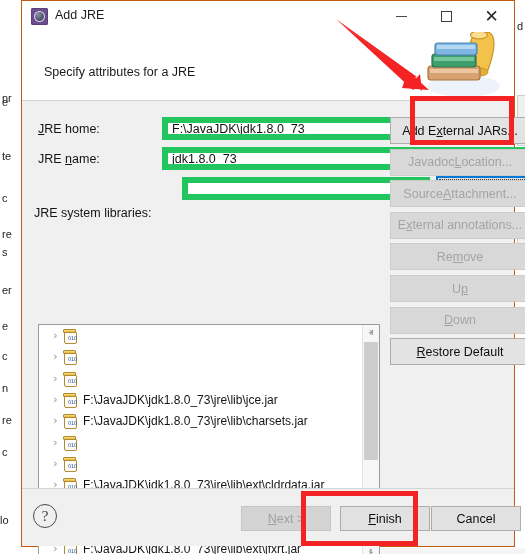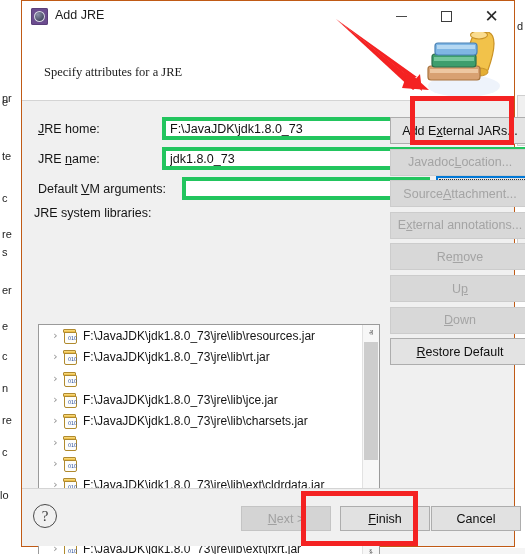--- a/index.html
+++ b/index.html
@@ -85,42 +85,42 @@
     background: #ffffff;
     border-bottom: 1px solid #d4d4d4;
     overflow: hidden;
   }
   #header-title {
     position: absolute; left: 16px; top: 7px;
     font-size: 13px; font-weight: bold; color: #000000;
   }
   #header-sub {
     position: absolute; left: 22px; top: 33px;
-    font-size: 12.5px; color: #1a1a1a; font-family: Liberation Serif, serif;
+    font-size: 12.5px; color: #1a1a1a;
   }
   #header-books {
     position: absolute; right: 6px; top: -8px;
     width: 96px; height: 76px;
   }
 
   
   #content {
     position: relative;
     height: 409px;
     background: #f0f0f0;
   }
   .field-label {
     position: absolute;
     font-size: 12.5px; color: #141414;
     white-space: nowrap;
   }
   .txtinput {
     position: absolute;
     background: #ffffff;
-    border: 4px solid #22c55e;
+    border: 6px solid #22c55e;
     box-sizing: border-box;
     font-size: 12.5px;
     color: #111111;
     padding: 0 4px;
     line-height: 22px;
     font-family: "Liberation Sans", sans-serif;
     outline: none;
   }
   .btn {
     position: absolute;
@@ -262,21 +262,21 @@
   <div class="bg-text" style="left:2px; top:150px;">te</div>
   <div class="bg-text" style="left:2px; top:192px;">c</div>
   <div class="bg-text" style="left:2px; top:246px;">s</div>
   <div class="bg-text" style="left:2px; top:284px;">er</div>
   <div class="bg-text" style="left:2px; top:228px;">re</div>
   <div class="bg-text" style="left:2px; top:320px;">e</div>
   <div class="bg-text" style="left:2px; top:350px;">c</div>
   <div class="bg-text" style="left:2px; top:382px;">n</div>
   <div class="bg-text" style="left:2px; top:414px;">re</div>
   <div class="bg-text" style="left:2px; top:446px;">c</div>
-  <div class="bg-text" style="left:0px; top:489px;text-align:right;">lo</div>
+  <div class="bg-text" style="left:0px; top:514px;text-align:right;">lo</div>
   <div class="bg-text" style="left:517px; top:20px;">d</div>
 
   <div class="bg-strip" style="left:517px; top:95px;  width:20px; height:22px;"></div>
   <div class="bg-strip" style="left:517px; top:122px; width:20px; height:22px;"></div>
   <div class="bg-strip" style="left:517px; top:152px; width:20px; height:22px;"></div>
   <div class="bg-strip" style="left:517px; top:182px; width:20px; height:22px;"></div>
   <div class="bg-strip" style="left:517px; top:228px; width:20px; height:22px;"></div>
 
   <div id="bg-bottom-left"></div>
   <div id="bg-bottom-mid"></div>
@@ -326,51 +326,46 @@
 
     <div class="btn" style="left:414px; top:16px; width:94px; height:24px;">
       Direct<u>o</u>ry...
     </div>
 
     <div class="field-label" style="left:16px; top:51px;">
       JRE <u>n</u>ame:
     </div>
     <input class="txtinput" style="left: 140px; top: 46px; width: 368px; height: 23px;" value="jdk1.8.0_73">
 
-    <div class="field-label" style="left:16px; top:81px;">
-      Default <u>V</u>M arguments:
-    </div>
     <input class="txtinput" style="left: 160px; top: 76px; width: 248px; height: 23px;" value="">
 
     <div class="btn focus" style="left:414px; top:75px; width:94px; height:25px;">
       <span class="inner-focus"></span>
       Var<u>i</u>ables...
     </div>
 
     <div class="field-label" style="left:12px; top:105px;">JRE system libraries:</div>
 
     <div id="tree-box">
       <div id="tree-rows">
           <div class="tree-row">
             <span class="chev">›</span>
             <span class="jar-icon">
               <span class="jar-body"></span>
               <span class="jar-lid"></span>
               <span class="jar-code">010</span>
             </span>
-            <span class="tree-label">F:\JavaJDK\jdk1.8.0_73\jre\lib\resources.jar</span>
-          </div>
-          <div class="tree-row">
-            <span class="chev">›</span>
-            <span class="jar-icon">
-              <span class="jar-body"></span>
-              <span class="jar-lid"></span>
-              <span class="jar-code">010</span>
-            </span>
-            <span class="tree-label">F:\JavaJDK\jdk1.8.0_73\jre\lib\rt.jar</span>
+          </div>
+          <div class="tree-row">
+            <span class="chev">›</span>
+            <span class="jar-icon">
+              <span class="jar-body"></span>
+              <span class="jar-lid"></span>
+              <span class="jar-code">010</span>
+            </span>
           </div>
           <div class="tree-row">
             <span class="chev">›</span>
             <span class="jar-icon">
               <span class="jar-body"></span>
               <span class="jar-lid"></span>
               <span class="jar-code">010</span>
             </span>
           </div>
           <div class="tree-row">

